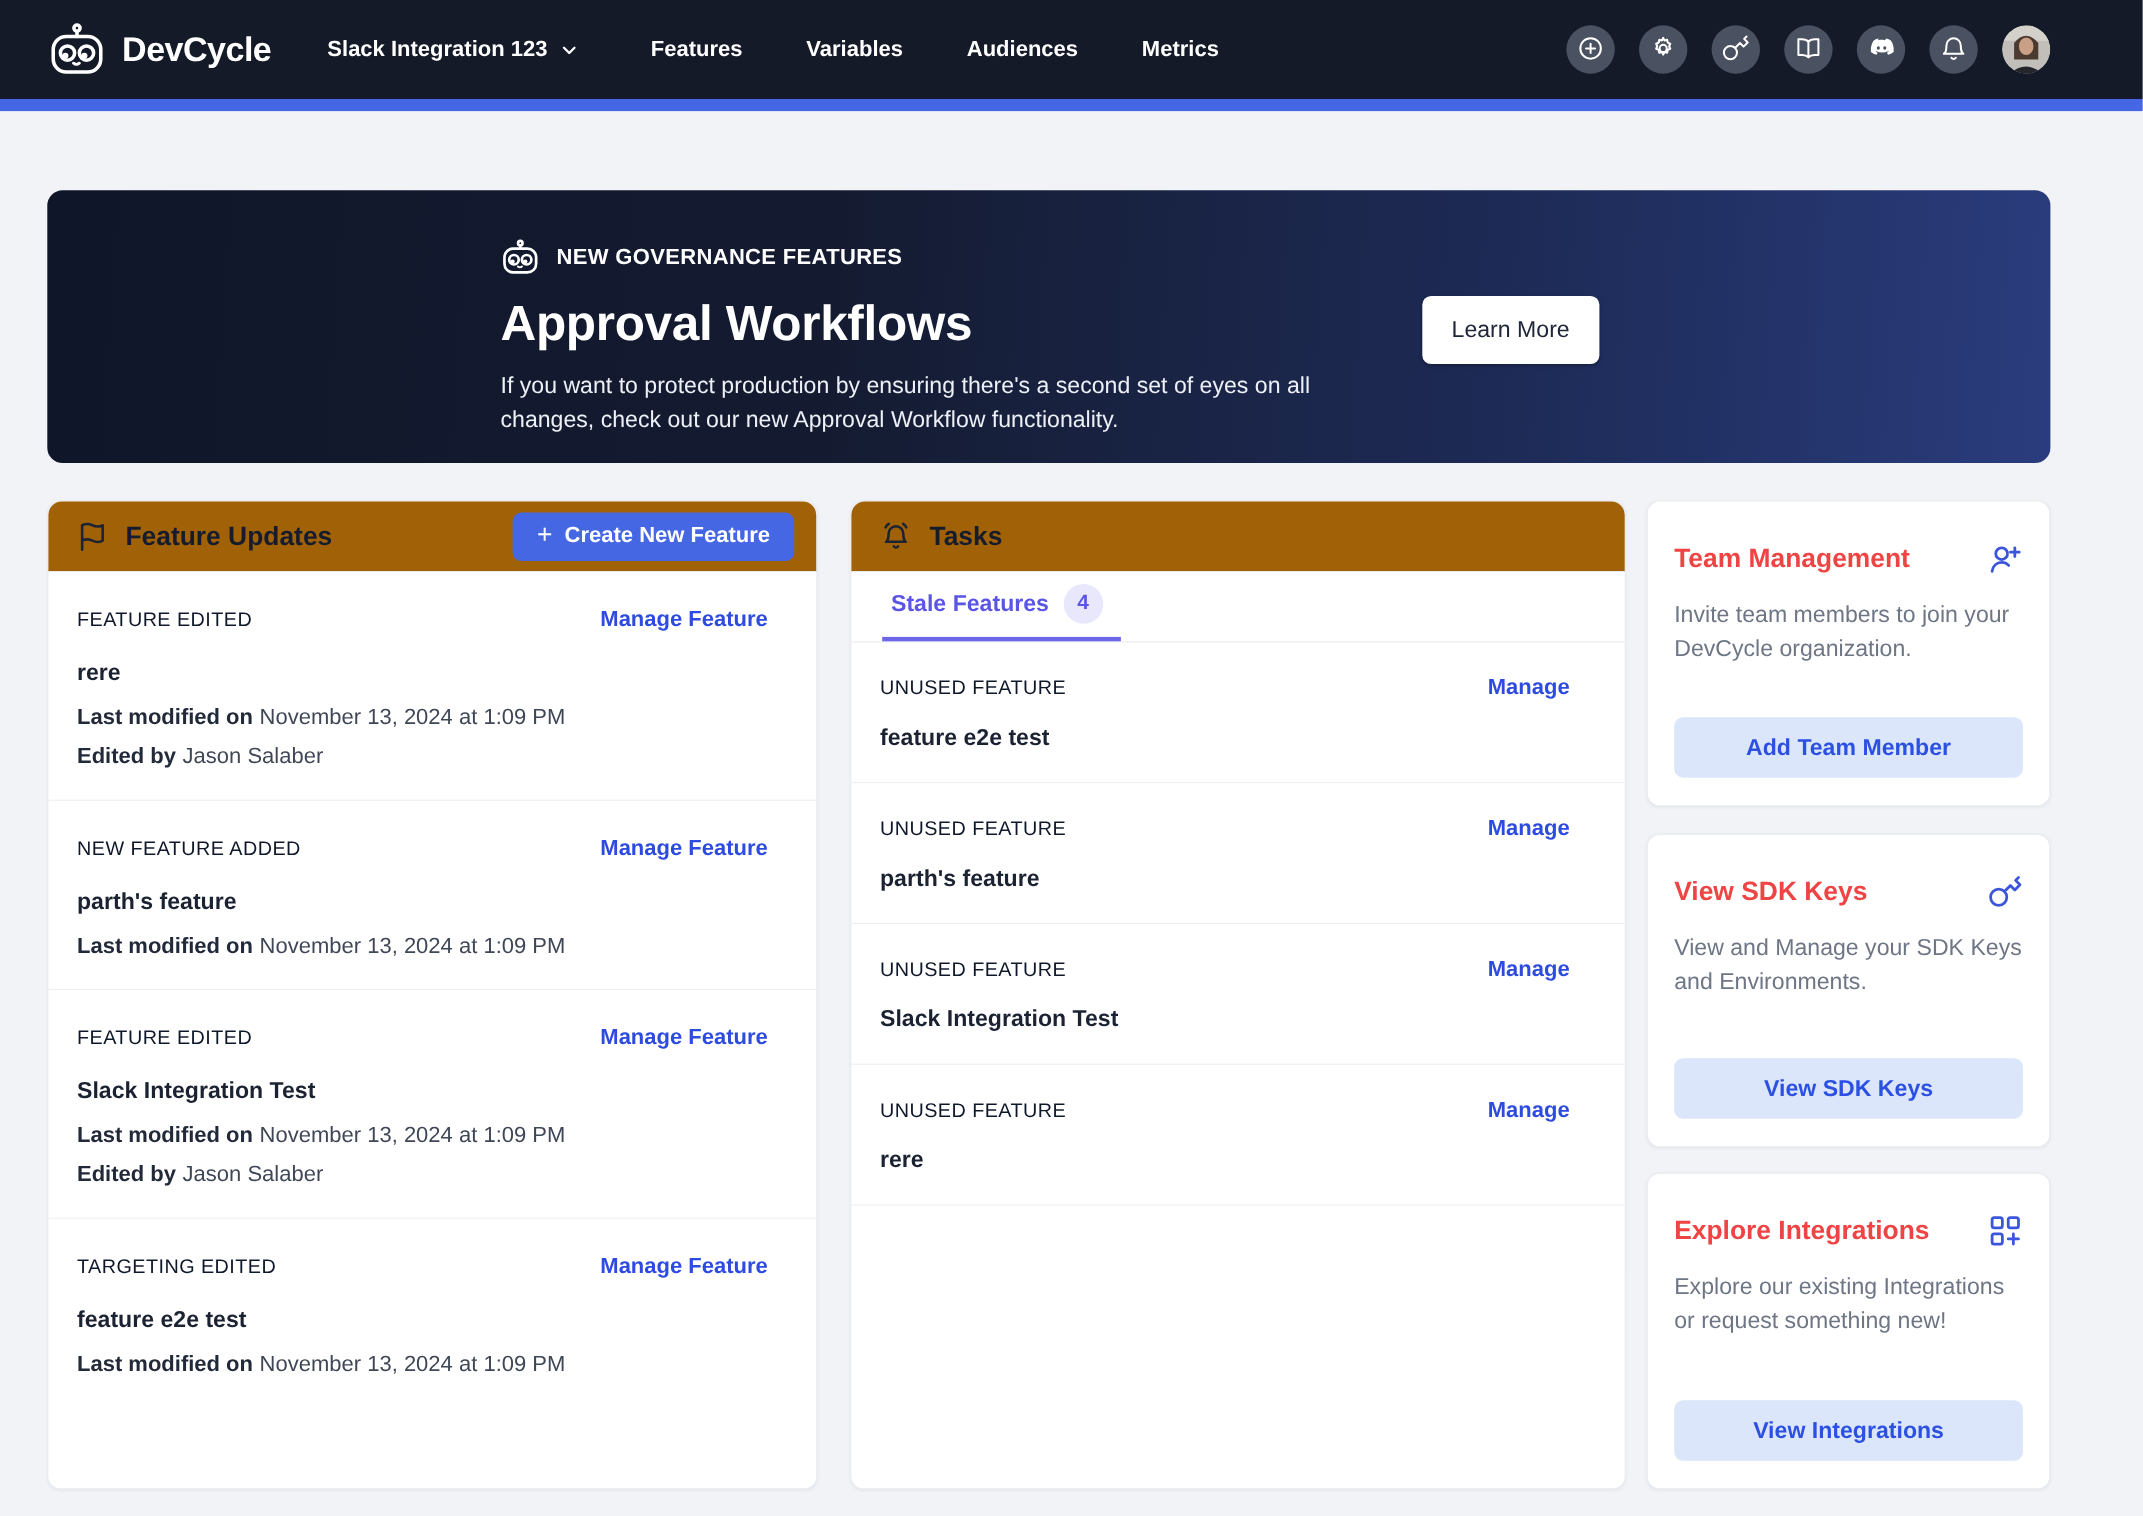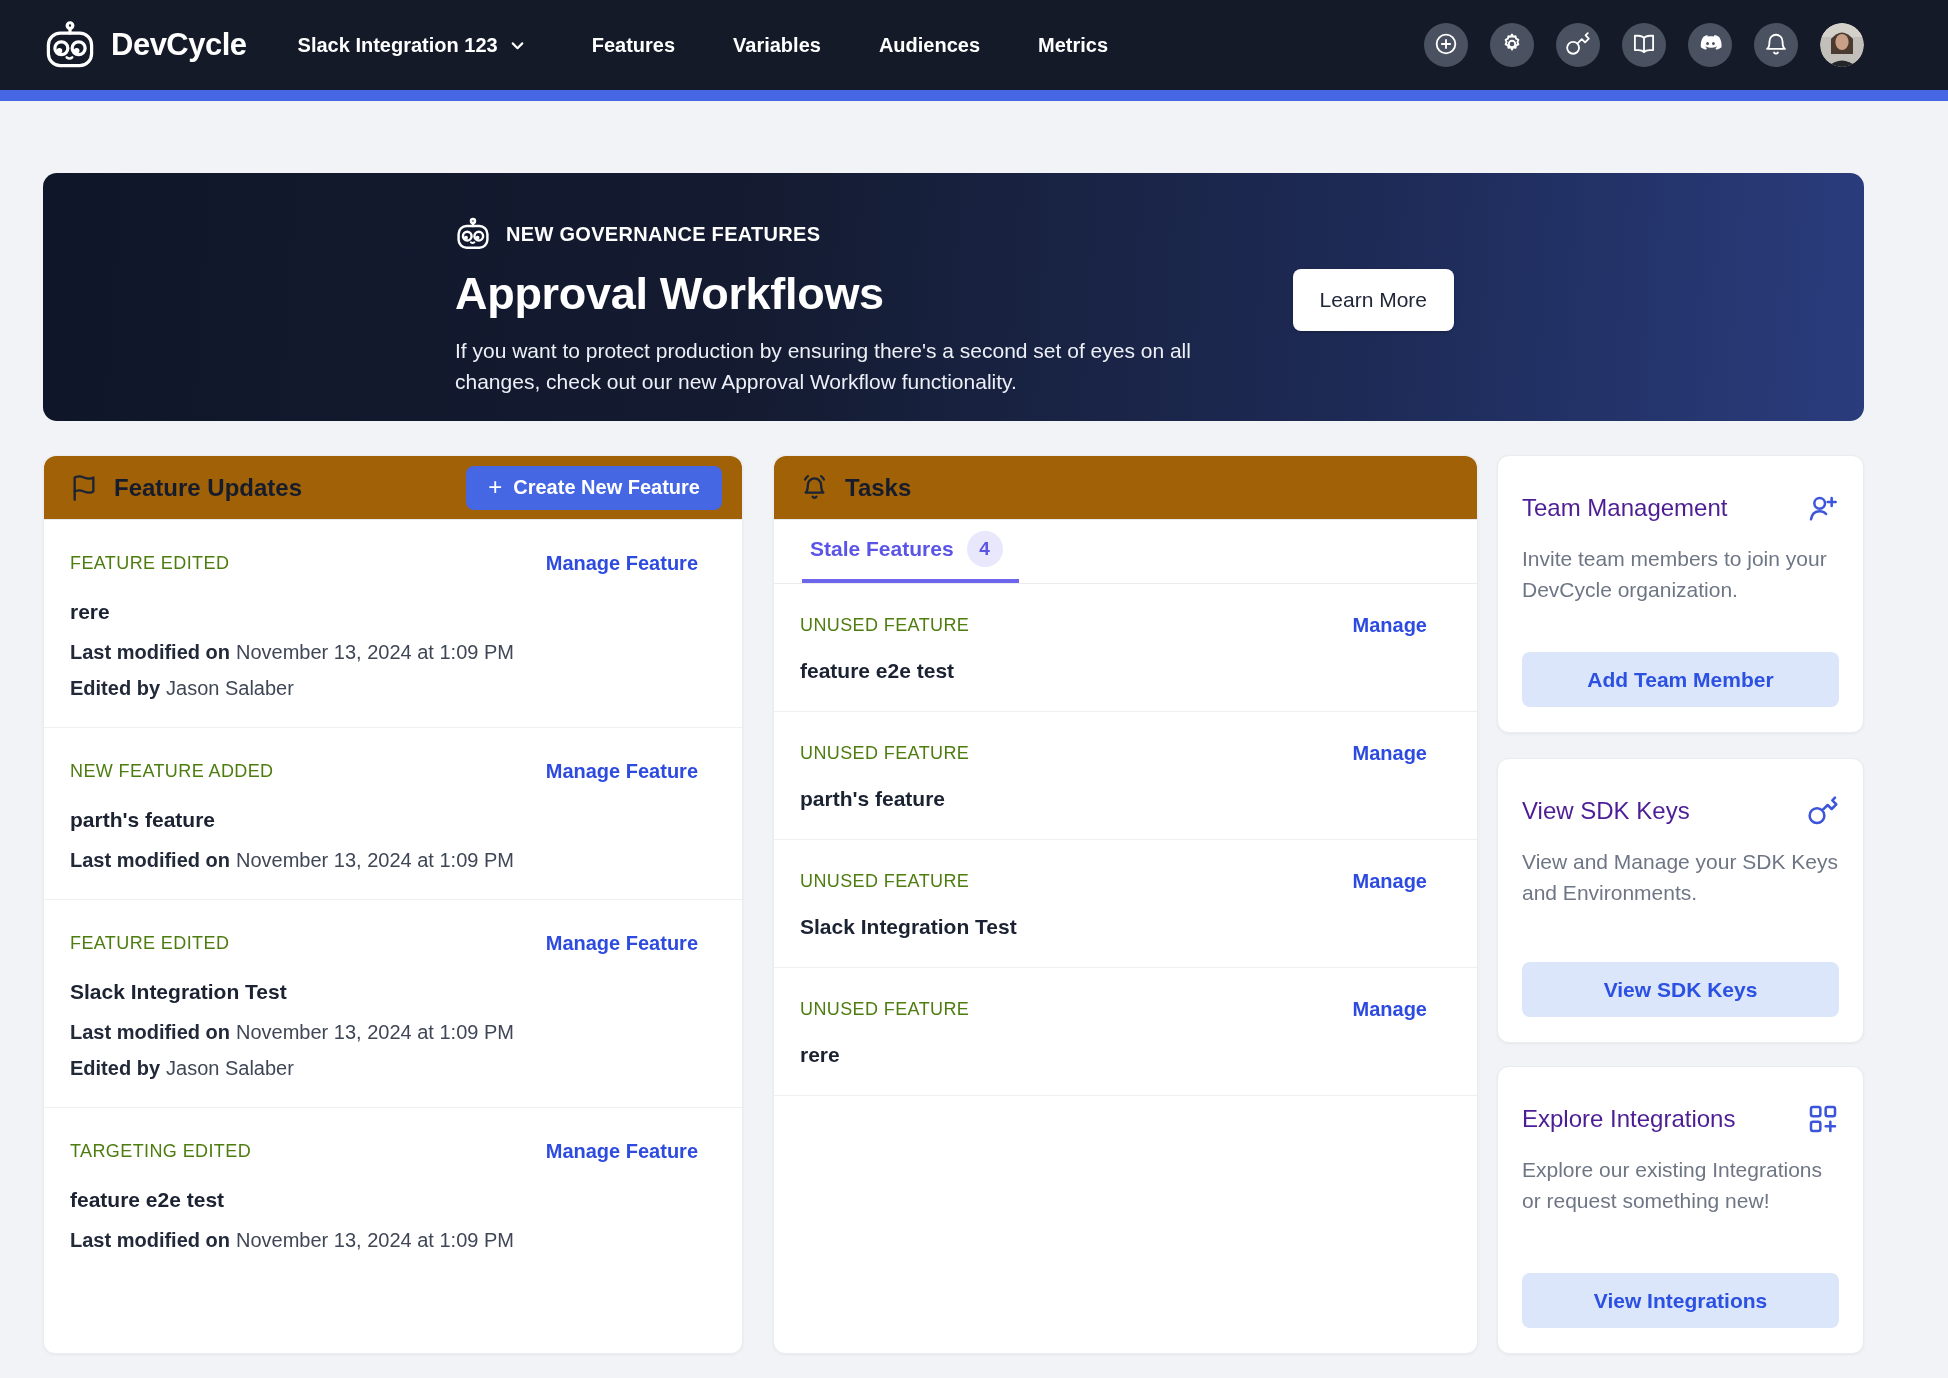--- a/index.html
+++ b/index.html
@@ -34,41 +34,41 @@
   .card-tasks { width:705px; height:899px; margin-right:19px; }
 
   .card-head { height:64px; display:flex; align-items:center; background:#a16207; border-bottom:1px solid #e8eaee; border-radius:12px 12px 0 0; padding:0 20px 0 26px; }
   .card-title { font-size:24px; font-weight:700; color:#171c2c; margin-left:16px; }
   .create-btn { margin-left:auto; height:44px; display:flex; align-items:center; background:#4567e4; color:#fff; border:none; border-radius:8px; padding:0 22px; font-family:inherit; font-size:20px; font-weight:600; cursor:pointer; }
   .create-btn .plus { font-size:24px; font-weight:400; margin-right:11px; position:relative; top:-1px; }
 
   .fu-entry { padding:32px 44px 27px 26px; border-bottom:1px solid #edeff2; }
   .fu-entry.last { border-bottom:none; }
   .entry-top { display:flex; align-items:center; }
-  .entry-type { font-size:18px; font-weight:500; letter-spacing:0.4px; color:#4d7c0f; }
+  .entry-type { font-size:18px; font-weight:500; letter-spacing:0.4px; color:#0f172a; }
   .manage-link { margin-left:auto; font-size:20px; font-weight:700; color:#2e4be0; text-decoration:none; cursor:pointer; }
   .entry-name { font-size:21px; font-weight:700; color:#1b2232; margin-top:25px; }
   .entry-line { font-size:20px; color:#3f4756; margin-top:17px; }
   .entry-line .lbl { font-weight:700; color:#222a3a; margin-right:6px; }
   .entry-line.edited { margin-top:13px; }
 
   .tab-row { height:64px; border-bottom:1px solid #ececf0; display:flex; align-items:flex-end; padding-left:12px; }
   .tab { display:inline-flex; align-items:center; gap:13px; height:64px; padding:0 16px 0 8px; border:none; background:none; cursor:pointer; font-family:inherit; font-size:21px; font-weight:600; color:#5b55e6; border-bottom:4px solid #6d66ea;margin-left:16px; }
   .tab-badge { min-width:36px; height:36px; padding:0 11px; border-radius:18px; background:#e8e7fc; color:#5b55e6; font-size:19px; font-weight:600; display:flex; align-items:center; justify-content:center; }
   .task-entry { padding:30px 50px 28px 26px; border-bottom:1px solid #edeff2; }
   .task-entry .entry-name { margin-top:22px; }
 
   
   .side-col { width:367px; display:flex; flex-direction:column; }
   .side-card { background:#fff; border:1px solid #e9ecf0; border-radius:12px; box-shadow:0 1px 3px rgba(20,30,60,.05); padding:36px 24px 25px; display:flex; flex-direction:column; }
   .side-card.tm { height:278px; margin-bottom:25px; }
   .side-card.sdk { height:285px; margin-bottom:23px; }
   .side-card.integrations { height:288px; }
   .side-head { display:flex; align-items:center; }
-  .side-title { font-size:24px; font-weight:400; color:#4c1d95; }
+  .side-title { font-size:24px; font-weight:700; color:#ef4444; }
   .side-head svg { margin-left:auto; }
   .side-desc { margin-top:19px; font-size:21px; line-height:31px; color:#6e7685; }
   .side-btn { margin-top:auto; height:55px; width:100%; background:#dbe6fa; color:#2b50e2; border:none; border-radius:8px; font-family:inherit; font-size:21px; font-weight:600; cursor:pointer; }
 </style>
 </head>
 <body>
 
 <div class="page">
 
   <header class="topnav">

